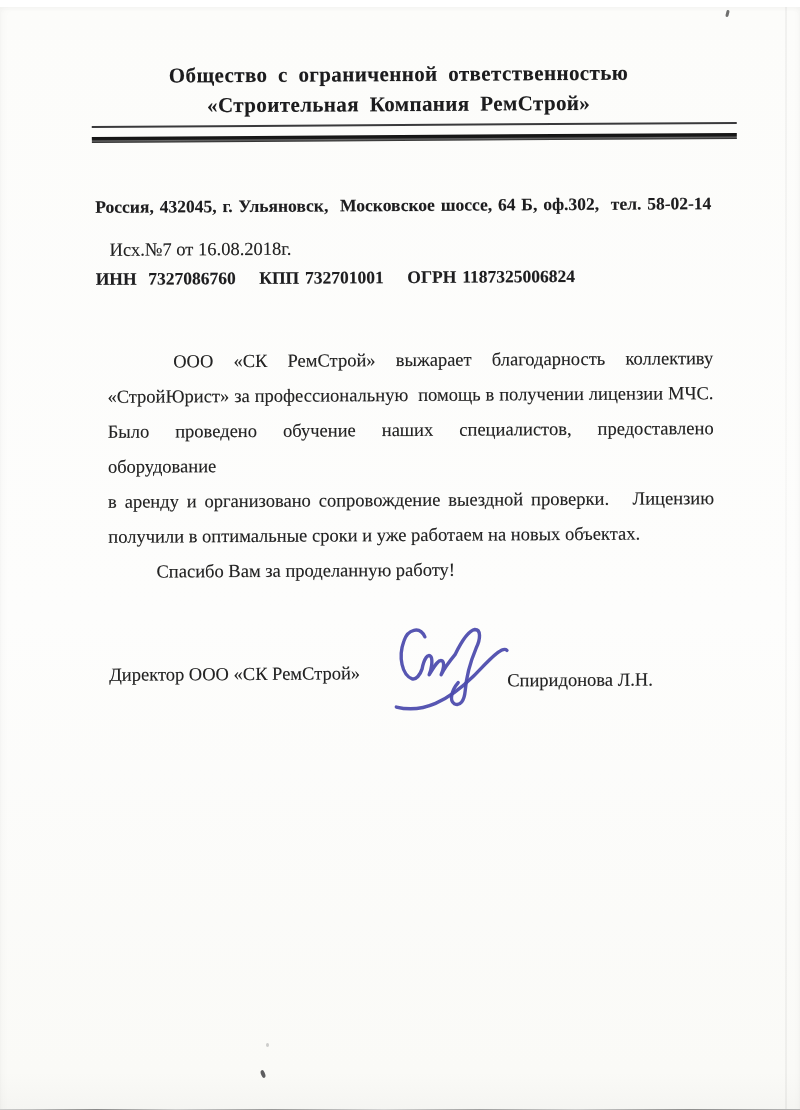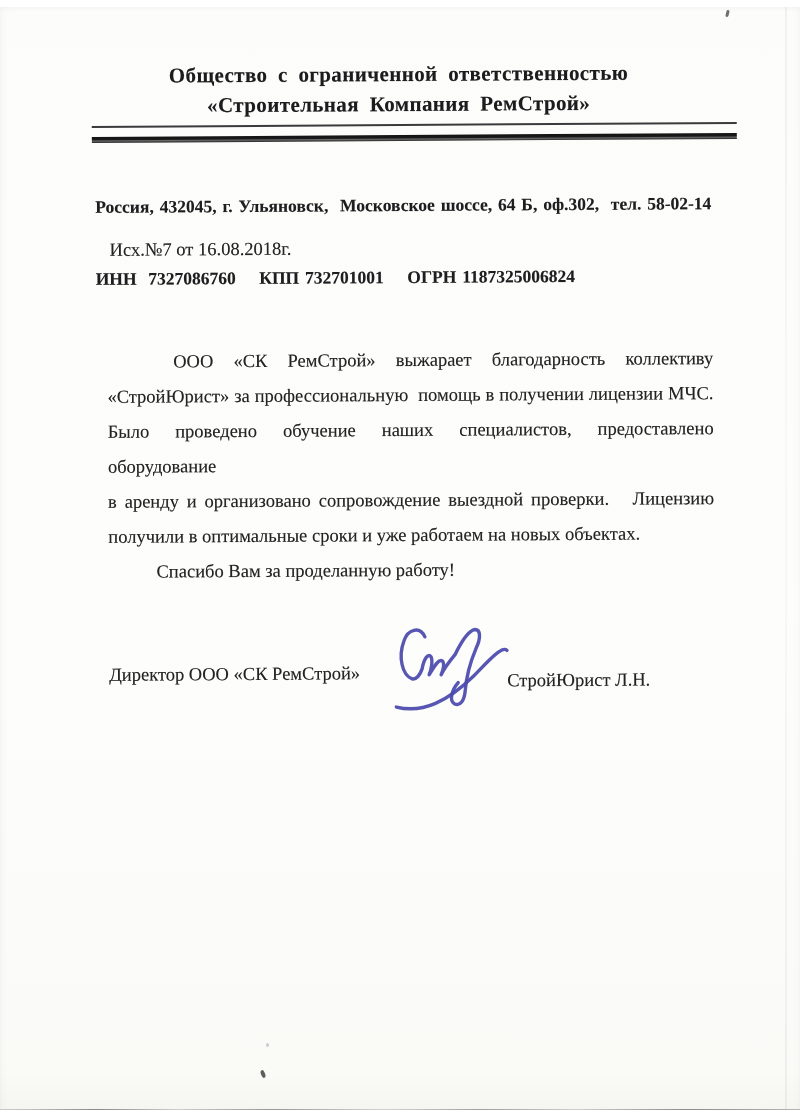--- a/index.html
+++ b/index.html
@@ -223,21 +223,21 @@
                C 103,17 103,26 98,36
                C 92,50 88,66 87,78
                C 86,88 82,94 76,91
                C 71,88 73,78 80,70" stroke="#4a49ac"></path>
       <path d="M 18,94
                C 45,101 70,88 95,64
                C 103,56 112,46 120,40
                C 124,37 127,36 129,38" stroke="#4a49ac"></path>
     </svg>
 
-    <div class="sig-name">СтройЮрист Л.Н.</div>
+    <div class="sig-name">Спиридонова Л.Н.</div>
   </div>
 
   <div class="right-fold"></div>
   <div class="speck-top-right"></div>
   <div class="speck-bottom-faint"></div>
   <div class="speck-bottom"></div>
   <div class="bottom-edge"></div>
   <div class="bottom-edge-var"></div>
 </div>
 

